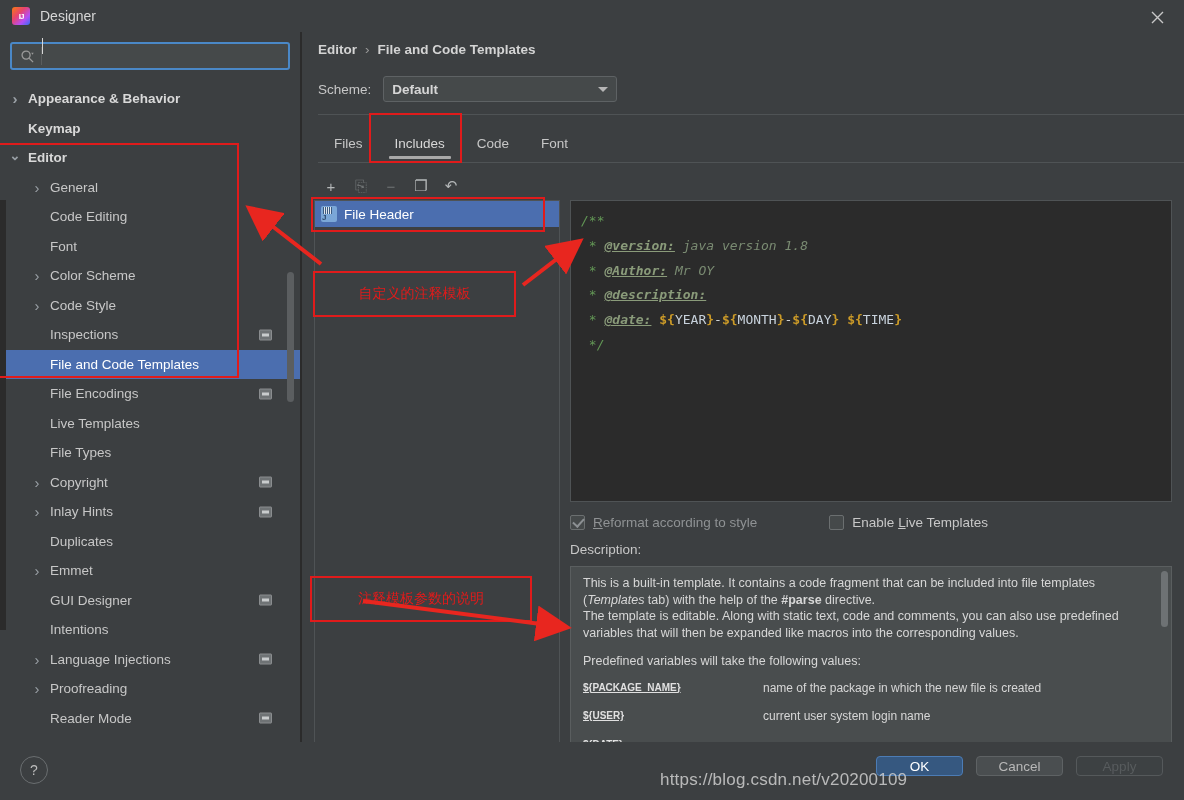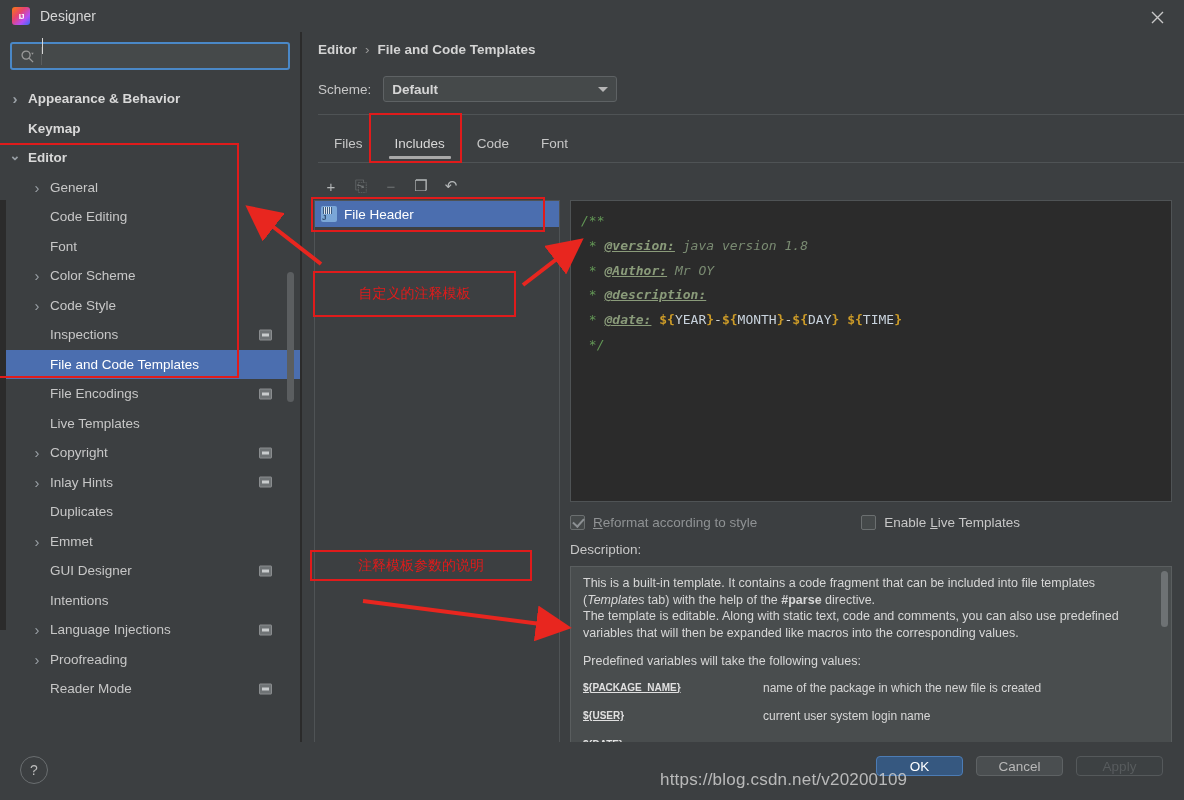--- a/index.html
+++ b/index.html
@@ -248,21 +248,21 @@
   }
   .cbx.checked::after {
     content: ""; position: absolute; left: 4px; top: 0px;
     width: 5px; height: 9px;
     border: solid #8c9093; border-width: 0 2px 2px 0;
     transform: rotate(42deg);
   }
   .cb-label { font-size: 13.5px; color: #8f9294; }
   .cb-label2 { font-size: 13.5px; color: #c7c7c7; }
   .u { text-decoration: underline; }
-  .cb-group2 { margin-left: 104px; display: flex; align-items: center; }
+  .cb-group2 { margin-left: 72px; display: flex; align-items: center; }
 
   .desc-label {
     position: absolute; left: 268px; top: 510px;
     font-size: 13.5px; color: #c7c7c7;
   }
   .desc-box {
     position: absolute; left: 268px; top: 534px; width: 602px; height: 194px;
     background: #494d4e; border: 1px solid #5a5e5f;
     padding: 8px 12px;
     overflow: hidden;
@@ -401,20 +401,24 @@
           <span style="margin-left: 6px;">File and Code Templates</span>
         </div>
         <div class="tree-item lvl1">
           <span class="arrow blank">&nbsp;</span>
           <span style="margin-left: 6px;">File Encodings</span>
           <span class="badge-ico"></span>
         </div>
         <div class="tree-item lvl1">
           <span class="arrow blank">&nbsp;</span>
           <span style="margin-left: 6px;">Live Templates</span>
+        </div>
+        <div class="tree-item lvl1">
+          <span class="arrow blank">&nbsp;</span>
+          <span style="margin-left: 6px;">File Types</span>
         </div>
         <div class="tree-item lvl1">
           <span class="arrow" style="font-size: 15px;">›</span>
           <span style="margin-left: 6px;">Copyright</span>
           <span class="badge-ico"></span>
         </div>
         <div class="tree-item lvl1">
           <span class="arrow" style="font-size: 15px;">›</span>
           <span style="margin-left: 6px;">Inlay Hints</span>
           <span class="badge-ico"></span>
@@ -547,21 +551,21 @@
     <div class="btn btn-apply">Apply</div>
   </div>
 
   <div class="watermark">https://blog.csdn.net/v20200109</div>
 
   <div class="ann-box" style="left:-2px; top:143px; width:241px; height:235px;"></div>
   <div class="ann-box" style="left:369px; top:113px; width:93px; height:50px;"></div>
   <div class="ann-box" style="left:311px; top:197px; width:234px; height:35px;"></div>
 
   <div class="ann-label" style="left:313px; top:271px; width:203px; height:46px;">自定义的注释模板</div>
-  <div class="ann-label" style="left:310px; top:550px; width:222px; height:31px;">注释模板参数的说明</div>
+  <div class="ann-label" style="left:310px; top:576px; width:222px; height:46px;">注释模板参数的说明</div>
 
   <svg class="ann-svg">
     <defs>
       <marker id="ah" markerWidth="9" markerHeight="9" refX="5" refY="4.5" orient="auto">
         <path d="M0,0 L9,4.5 L0,9 z" fill="#e8261f"></path>
       </marker>
     </defs>
     <line x1="321" y1="264" x2="258" y2="215" stroke="#e8261f" stroke-width="4" marker-end="url(#ah)"></line>
     <line x1="523" y1="285" x2="571" y2="248" stroke="#e8261f" stroke-width="4" marker-end="url(#ah)"></line>
     <line x1="363" y1="601" x2="556" y2="626" stroke="#e8261f" stroke-width="4" marker-end="url(#ah)"></line>

